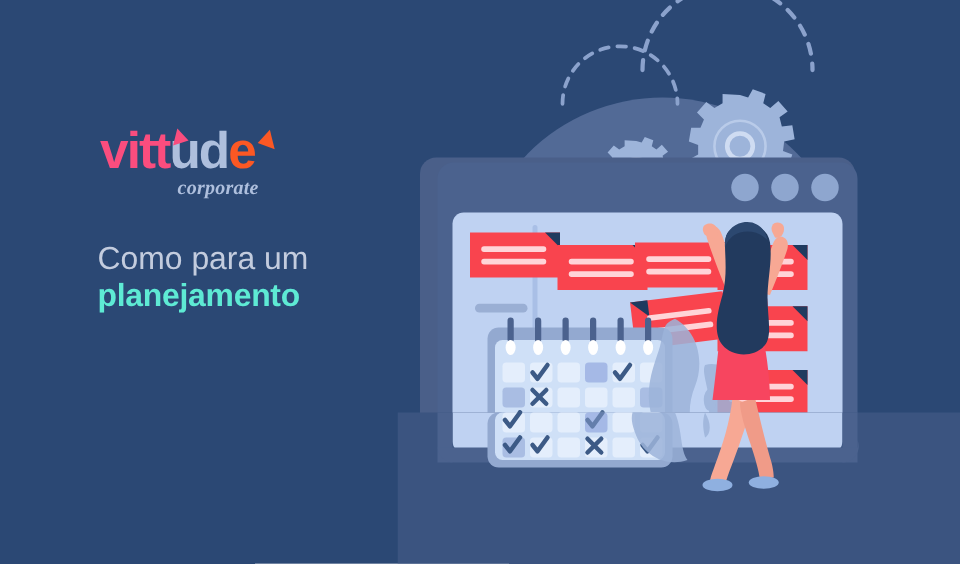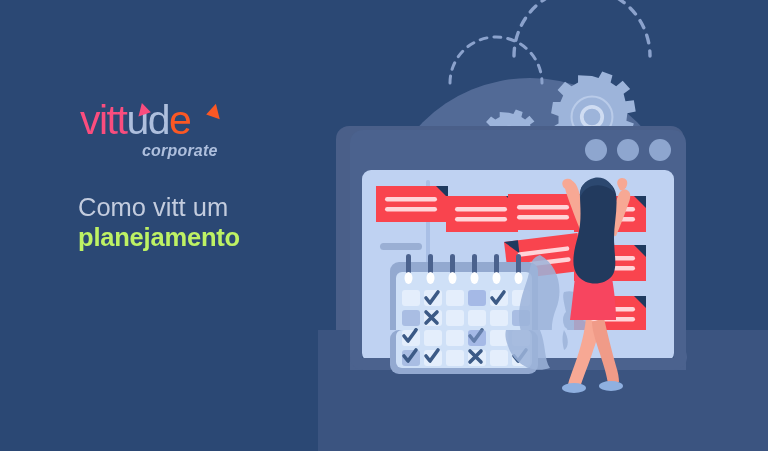--- a/index.html
+++ b/index.html
@@ -19,21 +19,21 @@
   #left-col {
     position:absolute;
     left:78px; top:96px;
     width:270px;
   }
 
   
   #logo-block { position:relative; height:70px; }
   #logo-wordmark {
     font-size:41px;
-    font-weight:normal;
+    font-weight:bold;
     letter-spacing:-1.5px;
     line-height:1;
     white-space:nowrap;
     position:relative;
     left:2px; top:4px;
   }
   #logo-wordmark .seg-pink { color:#fa4d7e; }
   #logo-wordmark .seg-blue { color:#aebfdd; }
   #logo-wordmark .seg-orange { color:#fb5824; }
   #logo-accent {
@@ -55,35 +55,36 @@
     transform:rotate(-14deg);
   }
   #logo-sub {
     position:absolute;
     left:64px; top:46px;
     font-size:16px;
     font-style:italic;
     font-weight:bold;
     color:#aebfdd;
     letter-spacing:.2px;
+    font-family:Liberation Serif, serif;
   }
 
   
   #headline {
     position:absolute;
     left:78px; top:192px;
     width:290px;
   }
   #headline .ln {
     font-size:25.5px;
     line-height:30px;
     white-space:nowrap;
   }
   .ln-light { color:#c3ccde; font-weight:normal; }
-  .ln-bold  { color:#bef264; font-weight:bold; letter-spacing:-.2px; }
+  .ln-bold  { color:#5eead4; font-weight:bold; letter-spacing:-.2px; }
 
   
   #art {
     position:absolute;
     left:318px; top:0px;
     width:450px; height:451px;
   }
   #art svg { display:block; }
 </style>
 </head>
@@ -96,21 +97,21 @@
     <div id="logo-block">
       <div id="logo-wordmark"><span class="seg-pink">vitt</span><span class="seg-blue">ud</span><span class="seg-orange">e</span></div>
       <div id="logo-accent"></div>
       <div id="logo-accent-2"></div>
       <div id="logo-sub">corporate</div>
     </div>
 
   </div>
 
   <div id="headline">
-    <div class="ln ln-light">Como vitt um</div>
+    <div class="ln ln-light">Como para um</div>
     <div class="ln ln-bold">planejamento</div>
   </div>
 
   <div id="art">
     <svg width="450" height="451" viewBox="0 0 450 451" xmlns="http://www.w3.org/2000/svg">
 
       <defs>
         <clipPath id="clip-banner">
             <rect x="0" y="0" width="450" height="451"></rect>
           </clipPath>

